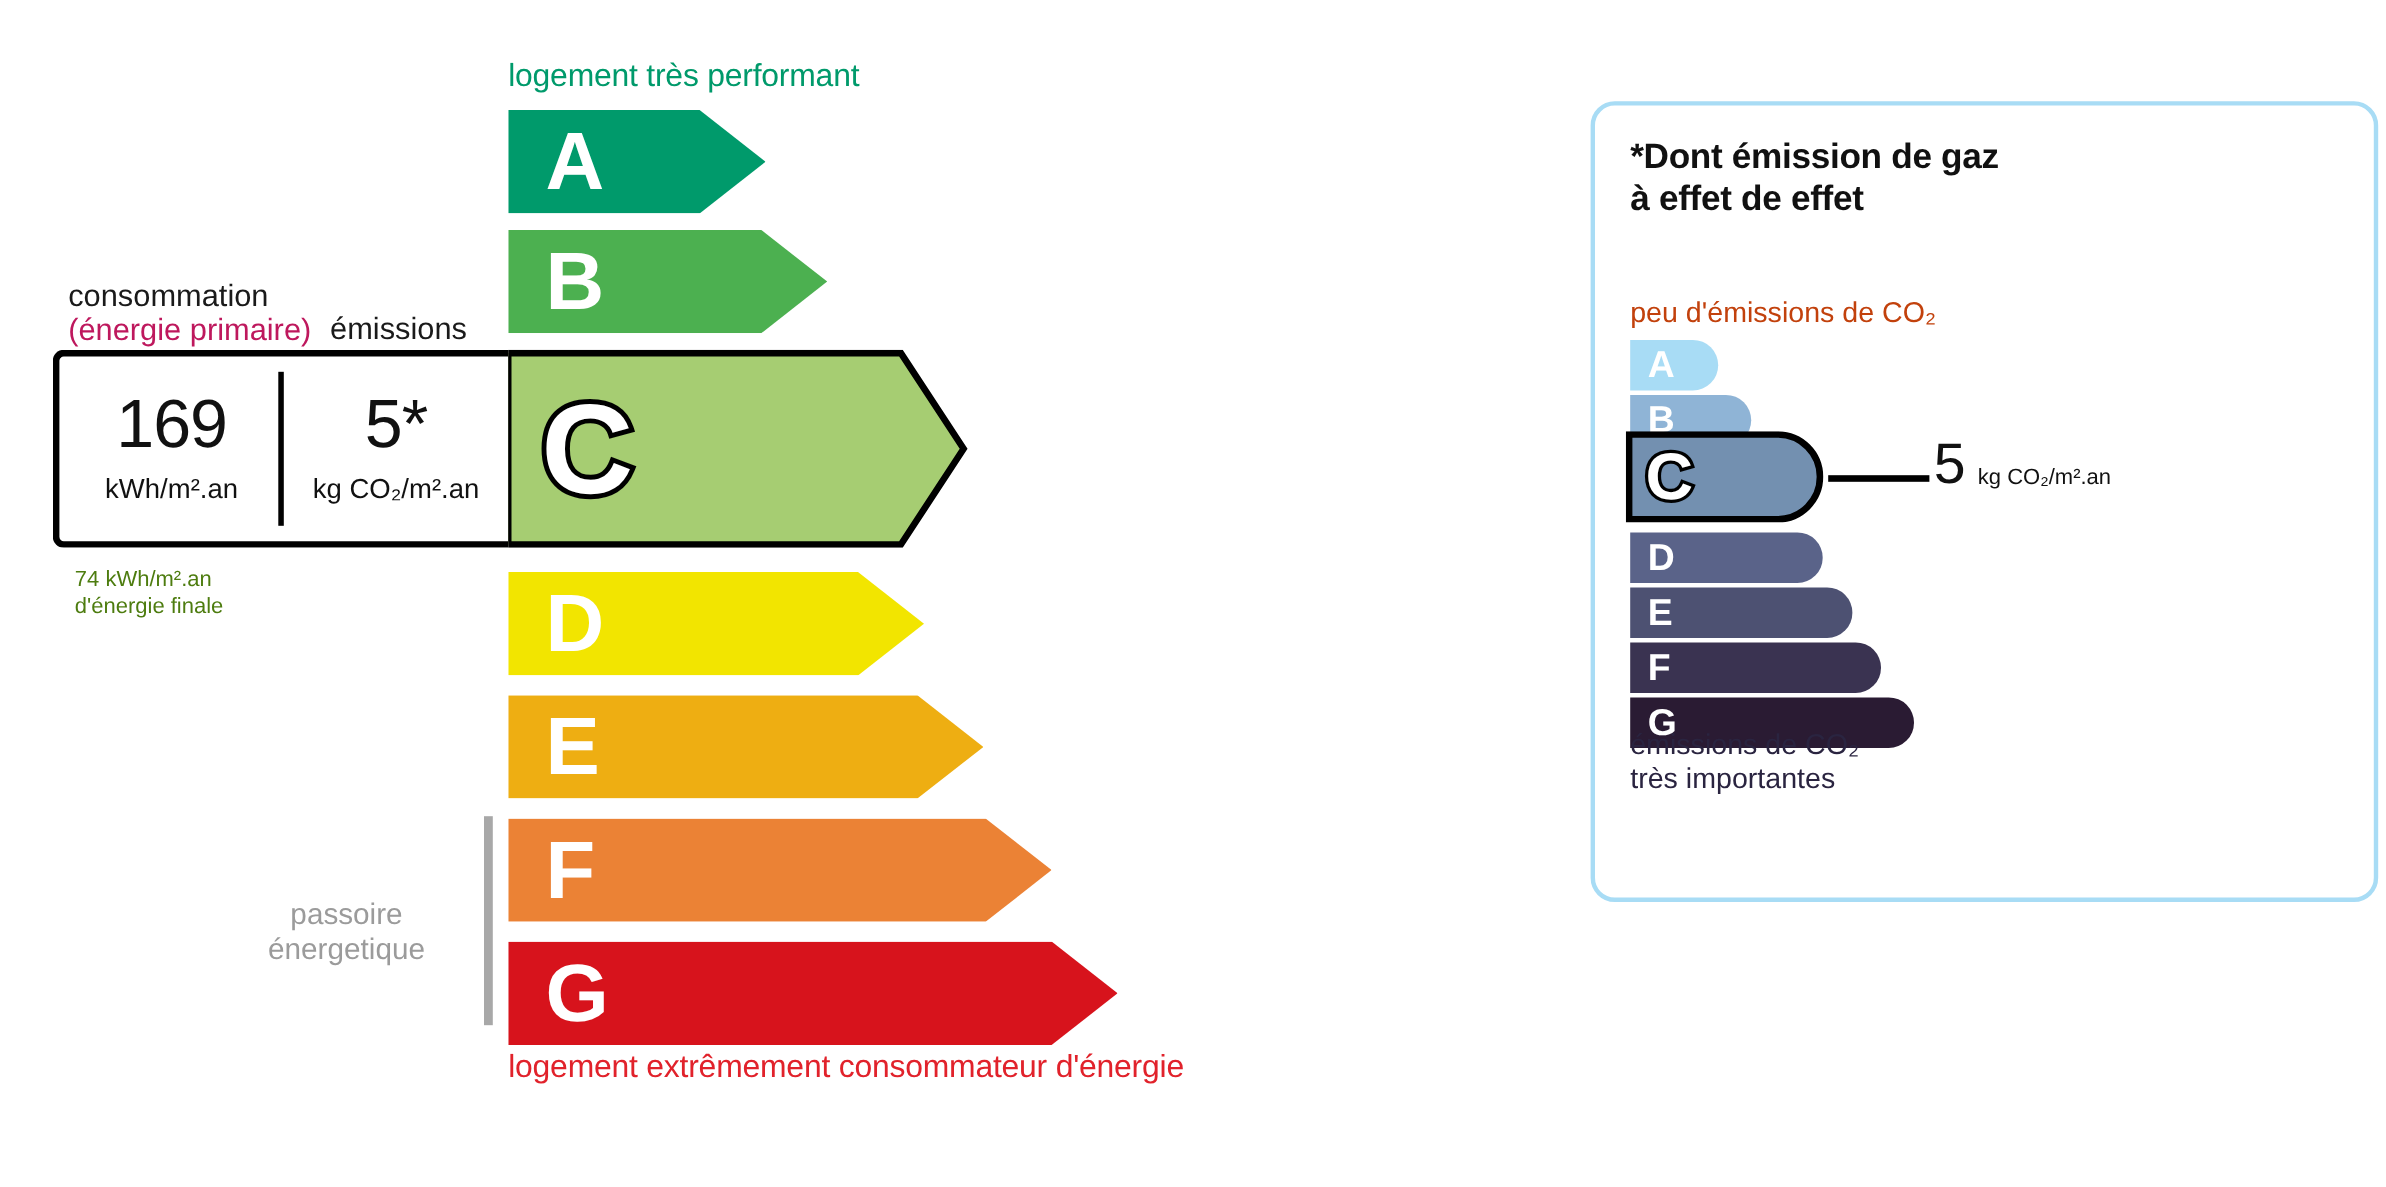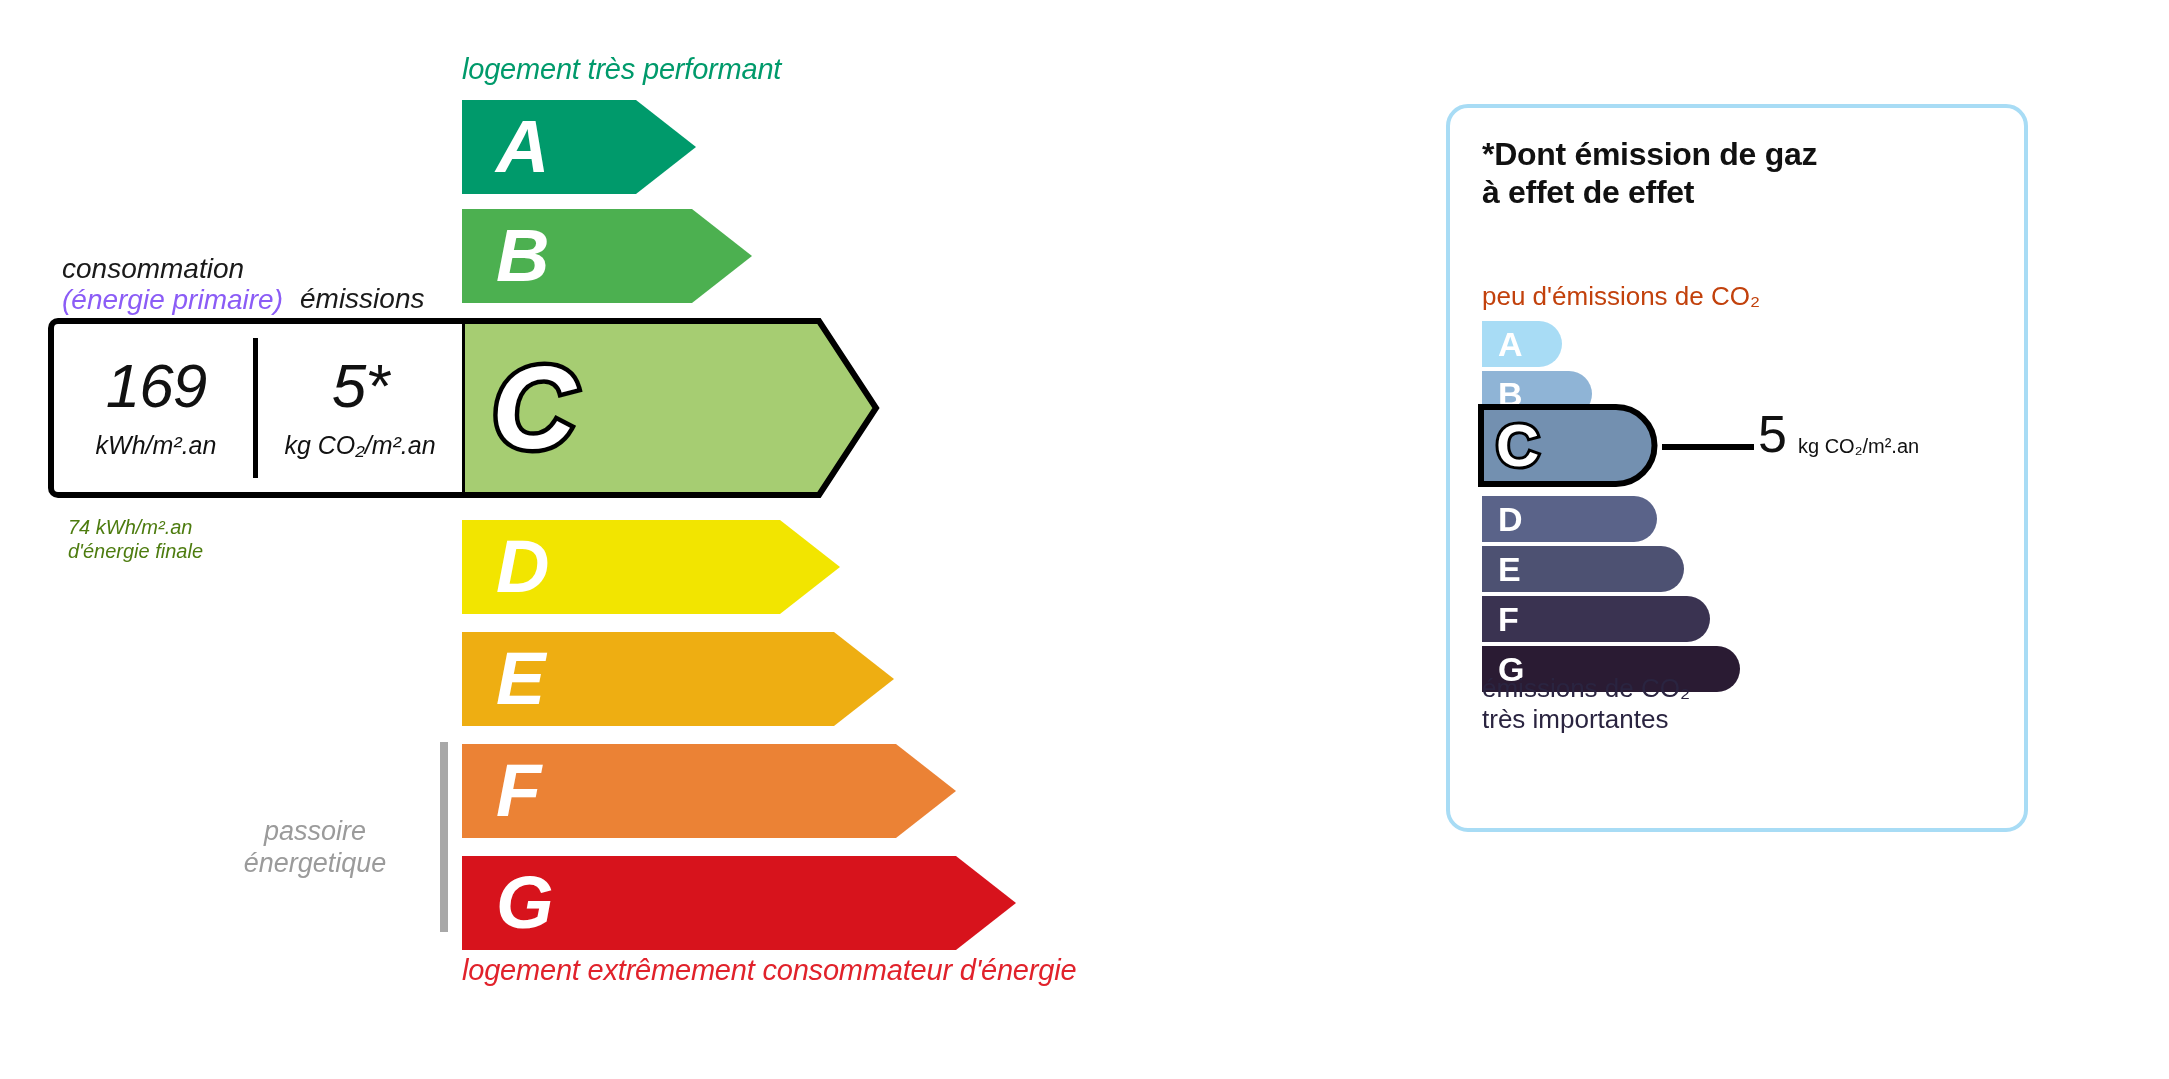--- a/index.html
+++ b/index.html
@@ -12,21 +12,21 @@
     height: 1079px;
     position: relative;
     font-family: "Liberation Sans", sans-serif;
     overflow: hidden;
   }
 
   
   #dpe-root {
     position: absolute;
     left: 0; top: 0;
-    width: 1420px; height: 1079px; font-style: italic;
+    width: 1420px; height: 1079px;
   }
 
   
   #top-caption {
     position: absolute;
     left: 462px; top: 53px;
     font-size: 29px;
     color: #009a6b;
     white-space: nowrap;
     letter-spacing: -0.2px;
@@ -138,21 +138,21 @@
   
   #lbl-conso {
     position: absolute;
     left: 62px; top: 253px;
     width: 270px;
     text-align: left;
     font-size: 28px;
     color: #1a1a1a;
     line-height: 1.12;
   }
-  #lbl-conso .sub { color: #8b5cf6; }
+  #lbl-conso .sub { color: #be185d; }
   #lbl-emis {
     position: absolute;
     left: 300px; top: 283px;
     font-size: 28px;
     color: #1a1a1a;
   }
   #lbl-final {
     position: absolute;
     left: 68px; top: 515px;
     font-size: 20px;
@@ -173,22 +173,22 @@
   #passoire-rule {
     position: absolute;
     left: 440px; top: 742px;
     width: 8px; height: 190px;
     background: #a8a8a8;
   }
 
   
   #ges-panel {
     position: absolute;
-    left: 1446px; top: 104px;
-    width: 582px; height: 728px;
+    left: 1446px; top: 92px;
+    width: 716px; height: 728px;
     border: 4px solid #a8dcf5;
     border-radius: 22px;
     box-sizing: border-box;
     background: #ffffff;
   }
   #ges-title {
     position: absolute;
     left: 32px; top: 28px;
     font-size: 32px;
     font-weight: bold;

